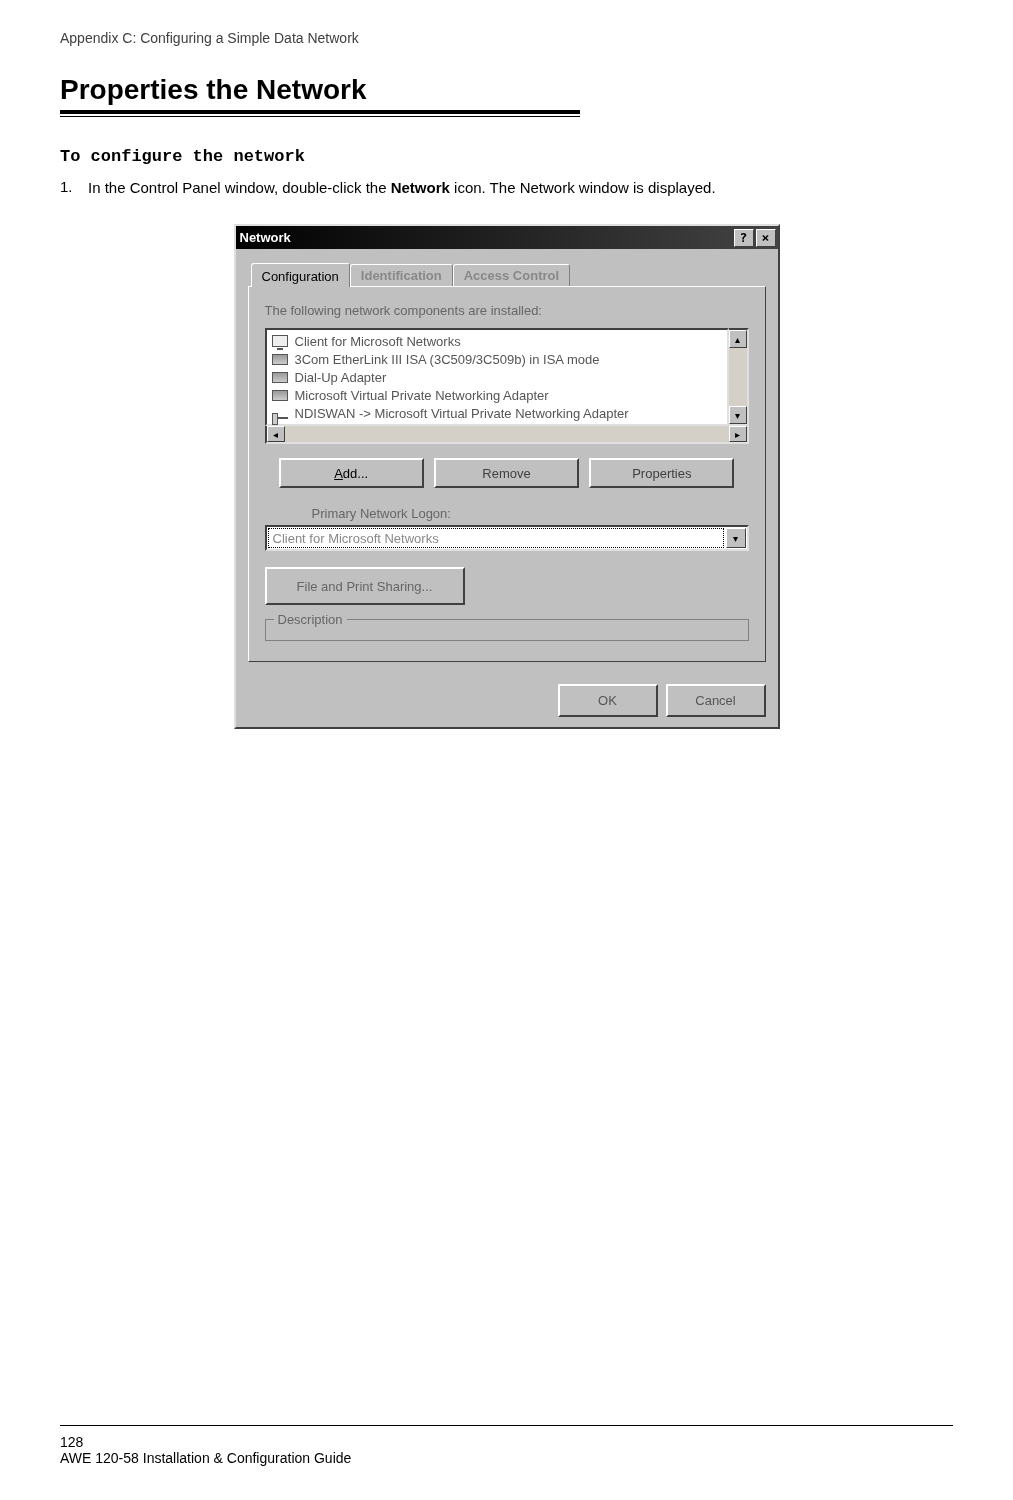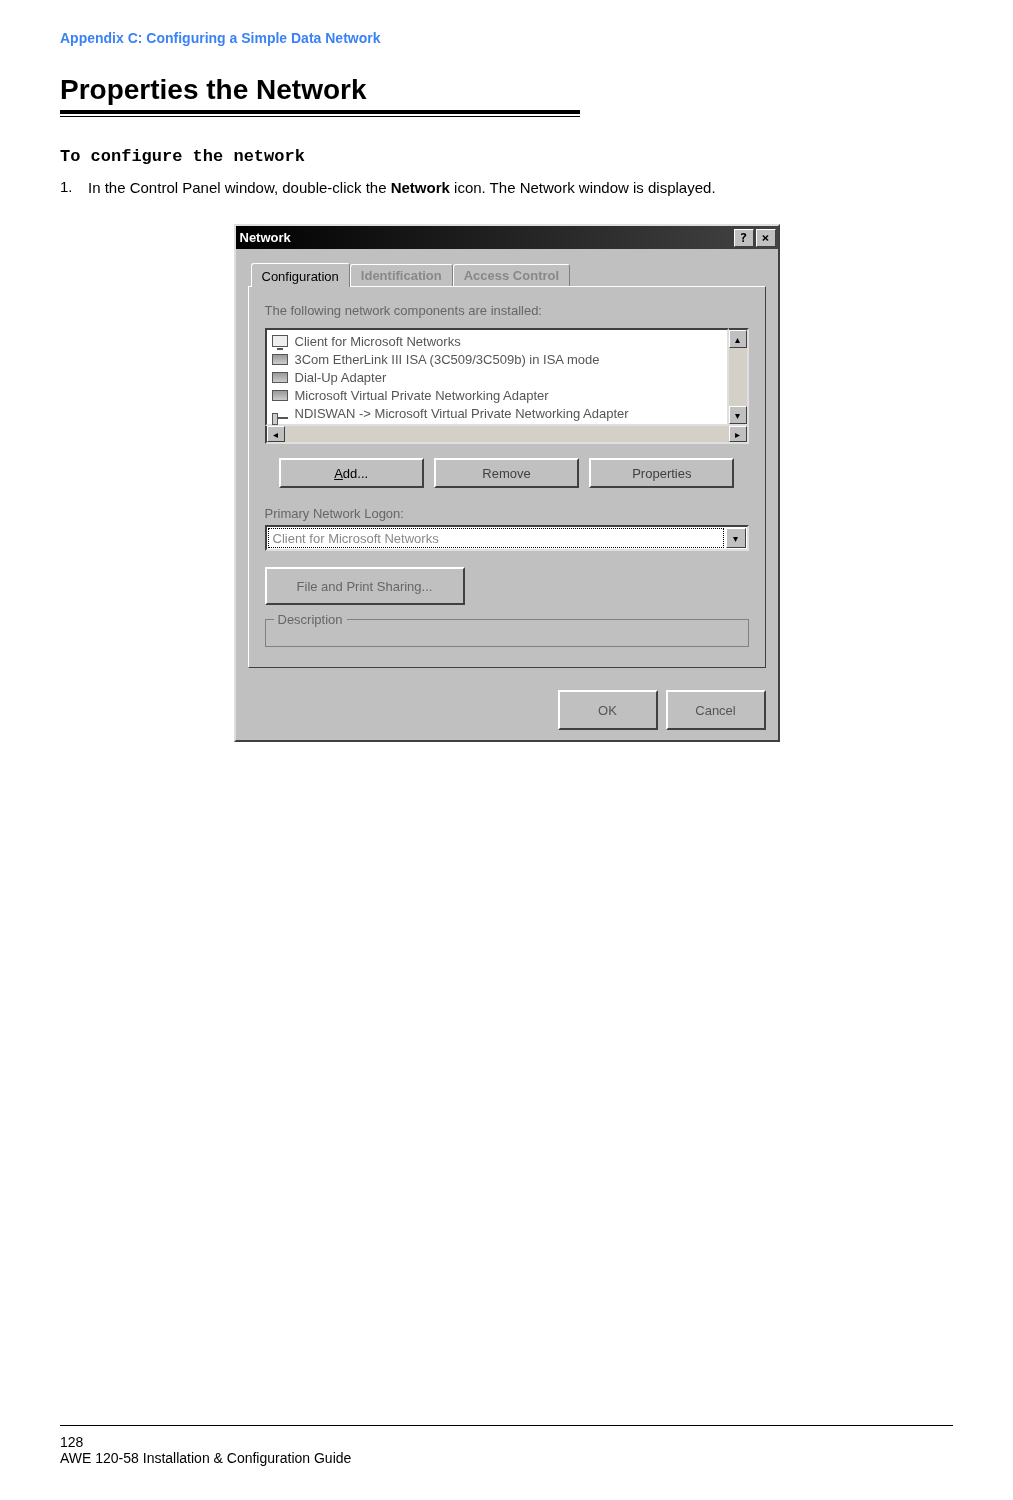--- a/index.html
+++ b/index.html
@@ -6,23 +6,22 @@
     body {
       width: 1013px;
       height: 1500px;
       background: #fff;
       font-family: "Segoe UI", Arial, sans-serif;
       position: relative;
       padding: 30px 60px 40px 60px;
     }
     .header-band {
       font-size: 14px;
-      color: #3b82f6;
+      color: #404040;
       margin-bottom: 28px;
-      font-weight: bold;
     }
     .section-title {
       font-family: Arial, Helvetica, sans-serif;
       font-size: 28px;
       font-weight: bold;
       color: #000;
     }
     .section-rule {
       border-top: 4px solid #000;
       border-bottom: 1px solid #000;
@@ -143,21 +142,21 @@
     .btn-row { display: flex; gap: 10px; margin-top: 14px; padding: 0 14px; }
     .btn {
       flex: 1; height: 30px; background: #c0c0c0;
       border-top: 2px solid #fff; border-left: 2px solid #fff;
       border-right: 2px solid #404040; border-bottom: 2px solid #404040;
       display: flex; align-items: center; justify-content: center;
       color: #404040;
     }
     .btn.enabled { color: #000; }
     .label2 { margin-top: 18px; color: #ccc; }
-    .label2 .dark { color: #666; }
+    .label2 .dark { color: #666; margin-left: 47px; }
 
     .dropdown {
       margin-top: 4px; display: flex; height: 26px;
       background: #fff;
       border-top: 2px solid #404040; border-left: 2px solid #404040;
       border-right: 2px solid #dfdfdf; border-bottom: 2px solid #dfdfdf;
     }
     .dd-val {
       flex: 1; background: #fff; color: #888;
       border: 1px dotted #000; padding: 2px 4px; margin: 1px;
@@ -170,32 +169,32 @@
     }
     .file-print {
       margin-top: 16px; width: 200px; height: 38px; background: #c0c0c0;
       border-top: 2px solid #fff; border-left: 2px solid #fff;
       border-right: 2px solid #404040; border-bottom: 2px solid #404040;
       display: flex; align-items: center; justify-content: center;
       color: #666;
     }
     .groupbox {
       margin-top: 14px; border: 1px solid #808080; position: relative;
-      padding: 12px 10px 14px 10px; color: #666; font-size: 13px; line-height: 1.35;
+      padding: 12px 10px 8px 10px; color: #666; font-size: 13px; line-height: 1.35;
     }
     .groupbox .legend {
       position: absolute; top: -9px; left: 8px; background: #c0c0c0;
       padding: 0 4px; color: #666;
     }
     .dlg-buttons {
       display: flex; justify-content: flex-end; gap: 8px;
       padding: 12px 12px 10px 12px;
     }
     .dlg-btn {
-      width: 100px; height: 40px; background: #c0c0c0;
+      width: 100px; height: 33px; background: #c0c0c0;
       border-top: 2px solid #fff; border-left: 2px solid #fff;
       border-right: 2px solid #404040; border-bottom: 2px solid #404040;
       display: flex; align-items: center; justify-content: center; color: #555;
     }
     
     .ic-monitor { width:16px; height:12px; border:1px solid #555; position:relative; background:#eee; }
     .ic-monitor::after { content:""; position:absolute; left:4px; top:12px; width:6px; height:2px; background:#555; }
     .ic-card { width:16px; height:11px; border:1px solid #555; background:linear-gradient(#999,#ccc); }
     .ic-wire { width:16px; height:2px; background:#555; position:relative; top:5px; }
     .ic-wire::before { content:""; position:absolute; left:0; top:-4px; width:4px; height:10px; border:1px solid #555; background:#ccc; }

